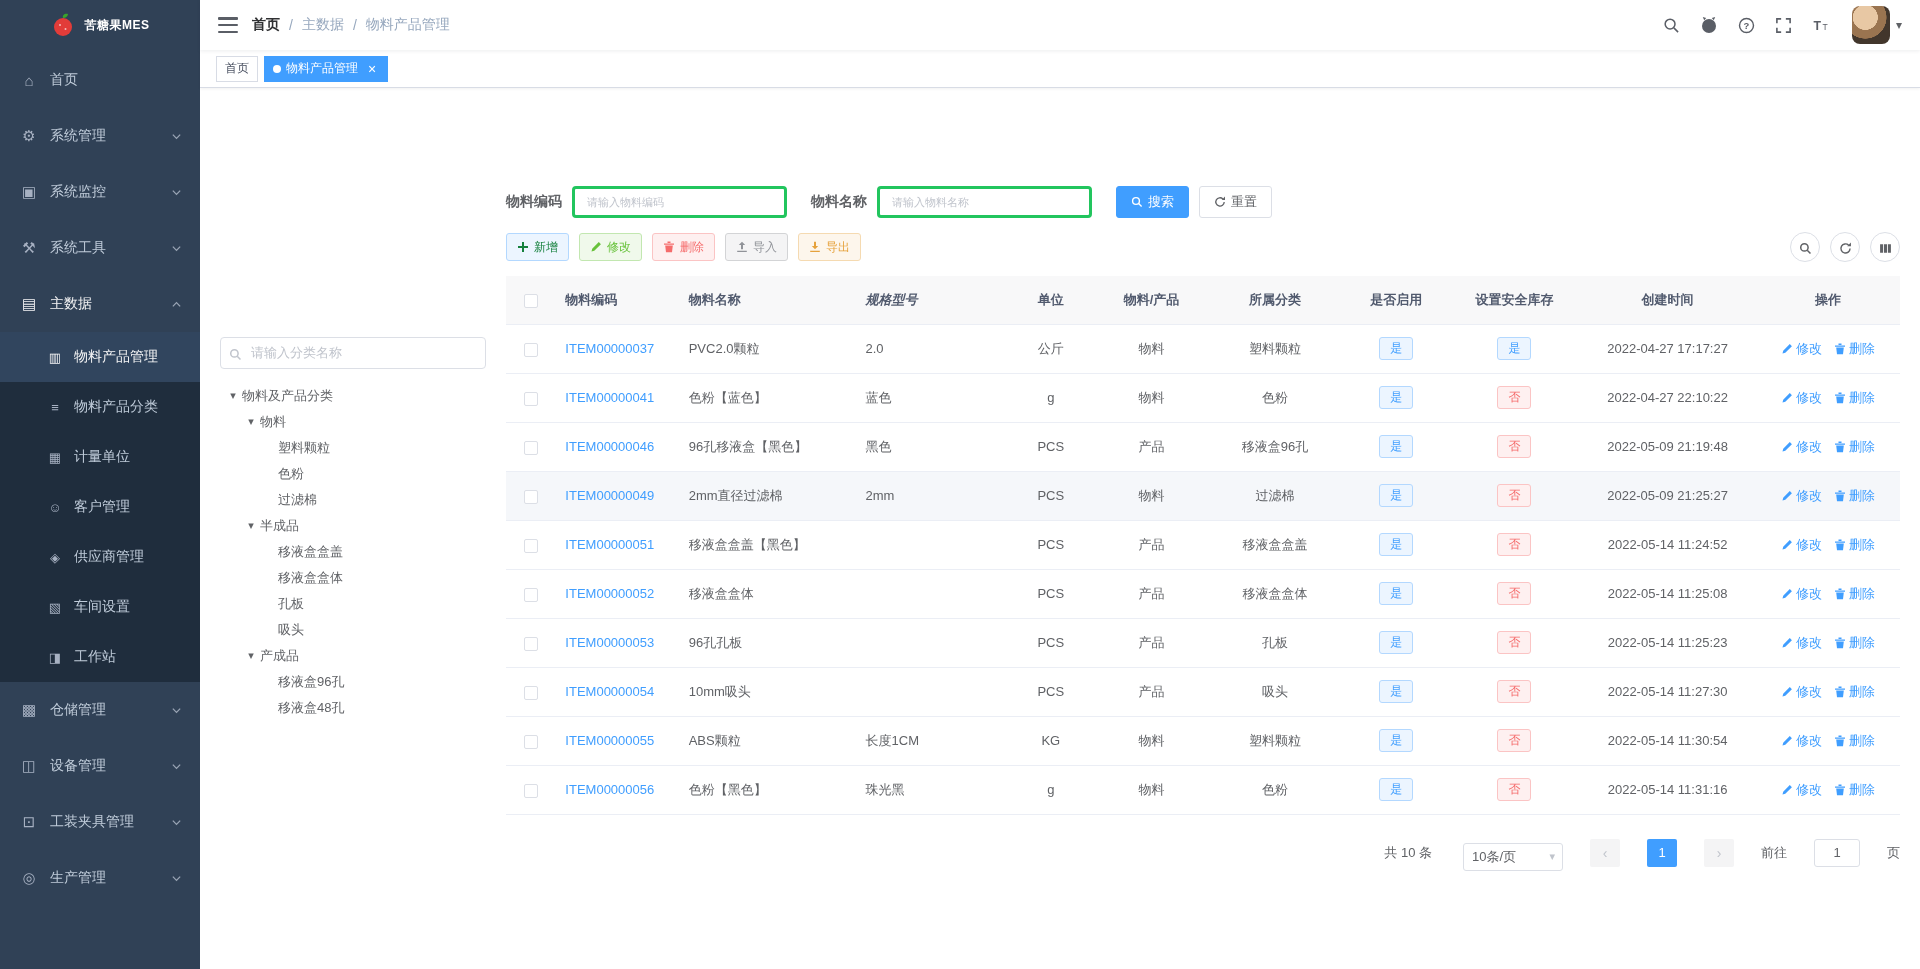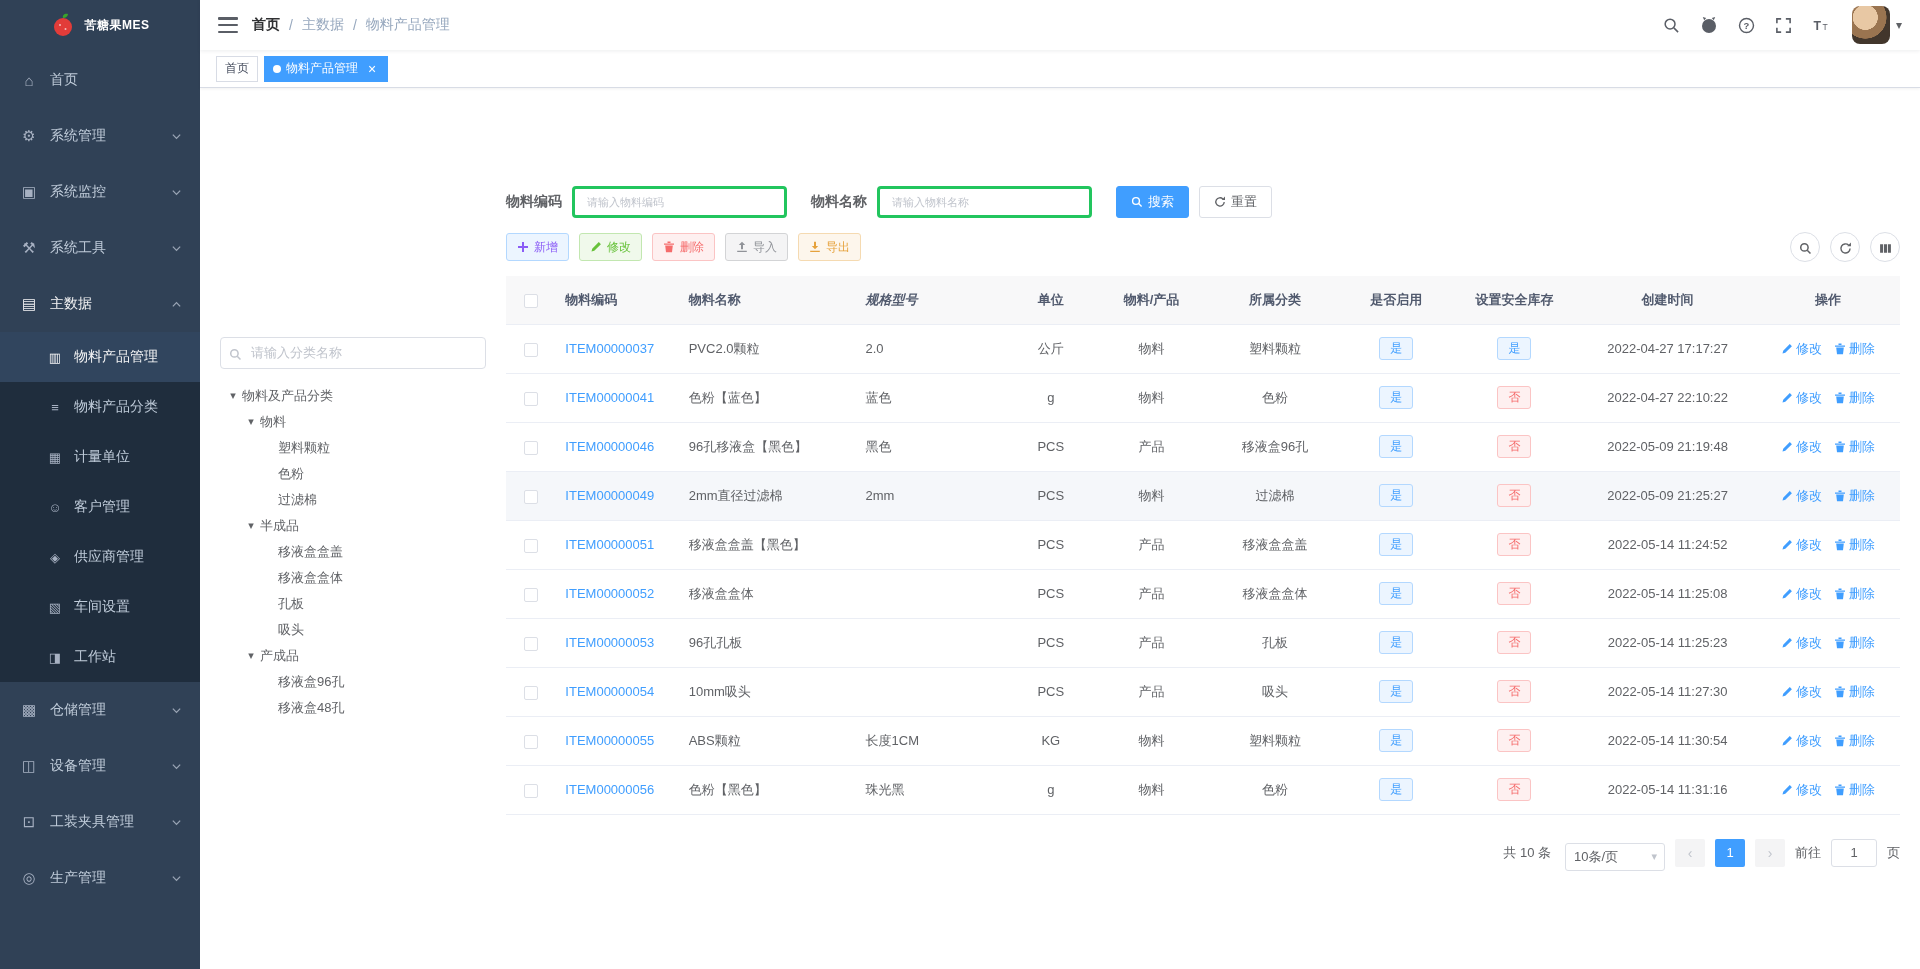--- a/index.html
+++ b/index.html
@@ -72,21 +72,21 @@
   .filter-form { display:flex; align-items:center; gap:10px; flex-wrap:nowrap; }
   .filter-item { display:flex; align-items:center; margin-right:14px; }
   .filter-label { font-size:14px; font-weight:bold; color:#606266; margin-right:10px; white-space:nowrap; }
   .filter-input { width:215px; height:32px; border:3px solid #22c55e; border-radius:4px; padding:0 12px;
     font-size:11px; color:#606266; outline:none; font-family:inherit; }
   .filter-input::placeholder { color:#c0c4cc; }
   .btn { display:inline-flex; align-items:center; gap:5px; border-radius:3px; cursor:pointer; font-family:inherit;
     border:1px solid #dcdfe6; background:#fff; color:#606266; font-size:13px; height:32px; padding:0 14px; }
   .btn-primary { background:#409eff; border-color:#409eff; color:#fff; }
   .btn.mini { height:28px; padding:0 10px; font-size:12px; }
-  .plain-primary { background:#ecf5ff; border-color:#b3d8ff; color:#8b5cf6; }
+  .plain-primary { background:#ecf5ff; border-color:#b3d8ff; color:#15803d; }
   .plain-success { background:#f0f9eb; border-color:#c2e7b0; color:#67c23a; }
   .plain-danger  { background:#fef0f0; border-color:#fbc4c4; color:#f56c6c; }
   .plain-info    { background:#f4f4f5; border-color:#d3d4d6; color:#909399; }
   .plain-warning { background:#fdf6ec; border-color:#f5dab1; color:#e6a23c; }
 
   .toolbar { margin-top:14px; display:flex; align-items:center; justify-content:space-between; }
   .toolbar-left { display:flex; gap:10px; }
   .toolbar-right { display:flex; gap:10px; }
   .circle-btn { width:30px; height:30px; border-radius:50%; border:1px solid #dcdfe6; background:#fff; color:#606266;
     display:inline-flex; align-items:center; justify-content:center; cursor:pointer; }
@@ -98,21 +98,21 @@
   .data-table td { height:49px; padding:0 10px; border-bottom:1px solid #ebeef5; white-space:nowrap; overflow:hidden; }
   .data-table tr.hovered td { background:#f5f7fa; }
   .left { text-align:left; } .center { text-align:center; }
   .checkbox { width:14px; height:14px; border:1px solid #dcdfe6; border-radius:2px; background:#fff; display:inline-block; vertical-align:middle; cursor:pointer; }
   .code-link { color:#409eff; cursor:pointer; text-decoration:none; }
   .badge { display:inline-block; font-size:12px; padding:4px 10px; border-radius:3px; border:1px solid transparent; cursor:pointer; line-height:1.1; }
   .badge-blue { background:#ecf5ff; border-color:#b3d8ff; color:#409eff; }
   .badge-red  { background:#fef0f0; border-color:#fbc4c4; color:#f56c6c; }
   .op-link { color:#409eff; cursor:pointer; display:inline-flex; align-items:center; gap:3px; margin:0 6px; text-decoration:none; }
 
-  .pagination { margin-top:20px; display:flex; align-items:center; justify-content:flex-end; gap:10px; font-size:13px; color:#606266; }
+  .pagination { margin-top:20px; display:flex; align-items:center; justify-content:flex-end; gap:27px; font-size:13px; color:#606266; }
   .pg-total { margin-right:4px; }
   .pg-select { position:relative; width:100px; height:28px; border:1px solid #dcdfe6; border-radius:3px; display:flex;
     align-items:center; padding:0 22px 0 8px; cursor:pointer; color:#606266; background:#fff;margin-top:8px; }
   .pg-select .sel-caret { position:absolute; right:7px; color:#c0c4cc; font-size:11px; }
   .pg-btn { min-width:30px; height:28px; border:none; border-radius:2px; background:#f4f4f5; color:#c0c4cc;
     display:inline-flex; align-items:center; justify-content:center; font-size:14px; cursor:pointer; font-family:inherit; }
   .pg-page { min-width:30px; height:28px; border-radius:2px; background:#409eff; color:#fff;
     display:inline-flex; align-items:center; justify-content:center; font-size:13px; cursor:pointer; }
   .pg-goto-input { width:46px; height:28px; border:1px solid #dcdfe6; border-radius:3px; text-align:center;
     font-size:13px; color:#606266; outline:none; font-family:inherit; }

